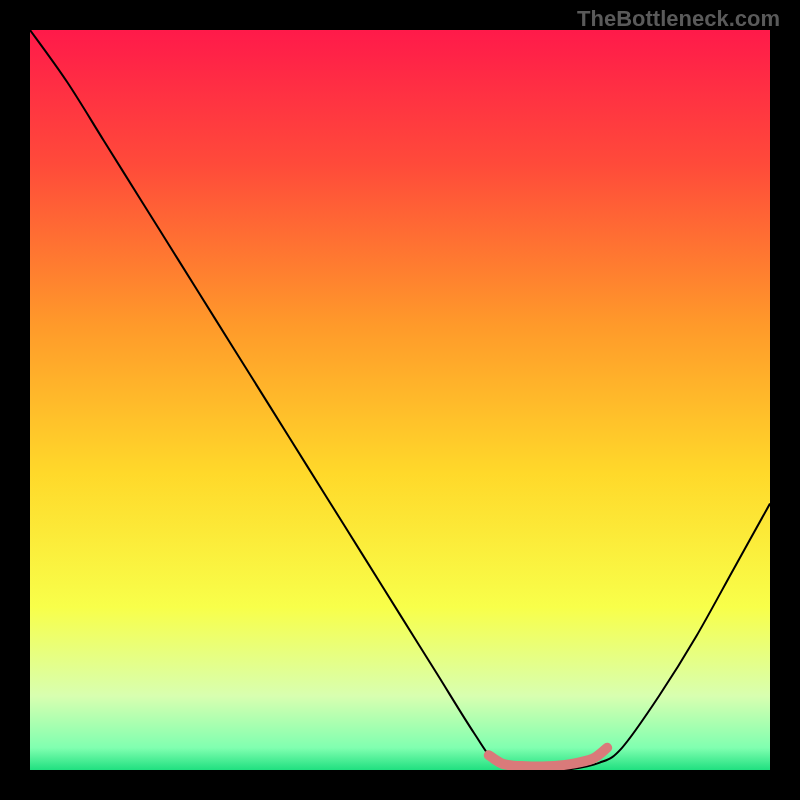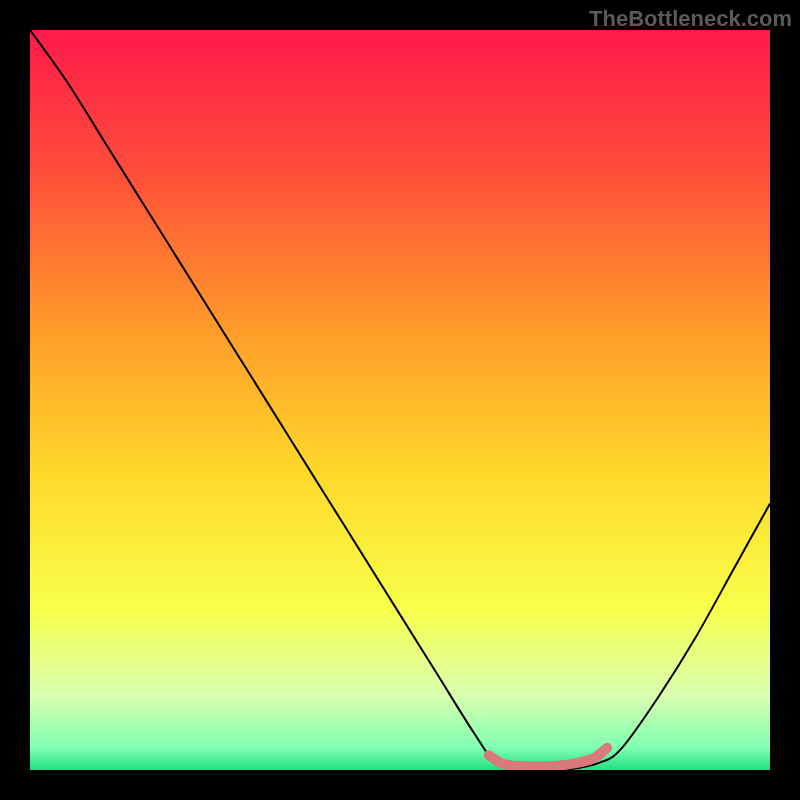--- a/index.html
+++ b/index.html
@@ -1,17 +1,17 @@
 <!DOCTYPE html>
 <html><head>
 <meta charset="utf-8">
 <style>
   * { margin: 0; padding: 0; box-sizing: border-box; }
   body { width: 800px; height: 800px; background: #000; position: relative; font-family: Arial, sans-serif; }
-  .watermark { position: absolute; top: 6px; right: 8px; color: #5a5a5a; font-size: 22px; font-weight: bold; z-index: 10; }
+  .watermark { position: absolute; top: 6px; right: 20px; color: #5a5a5a; font-size: 22px; font-weight: bold; z-index: 10; }
   .chart-frame { position: absolute; top: 0; left: 0; width: 800px; height: 800px; }
   .plot-area { position: absolute; top: 30px; left: 30px; width: 740px; height: 740px; }
   .gradient-bg { width: 100%; height: 100%; position: absolute; top: 0; left: 0; }
   svg.curve { position: absolute; top: 0; left: 0; width: 100%; height: 100%; }
 </style>
 </head>
 <body>
 
 <div class="watermark">TheBottleneck.com</div>
 

